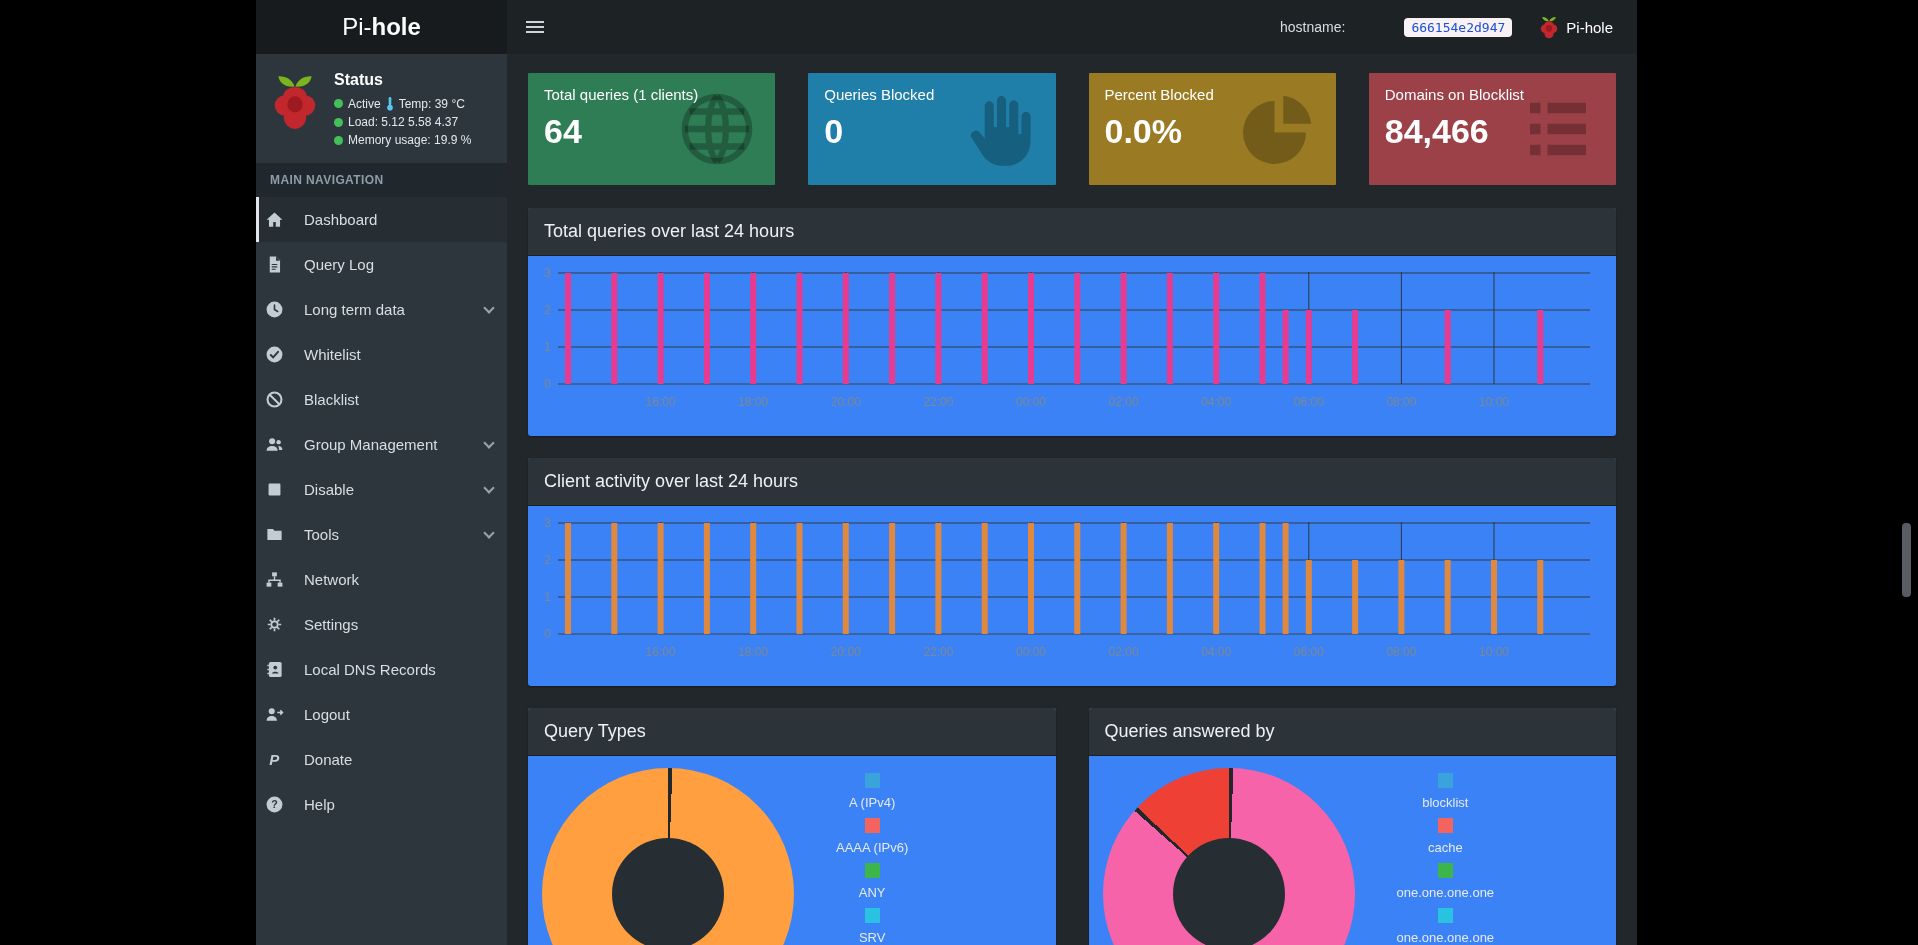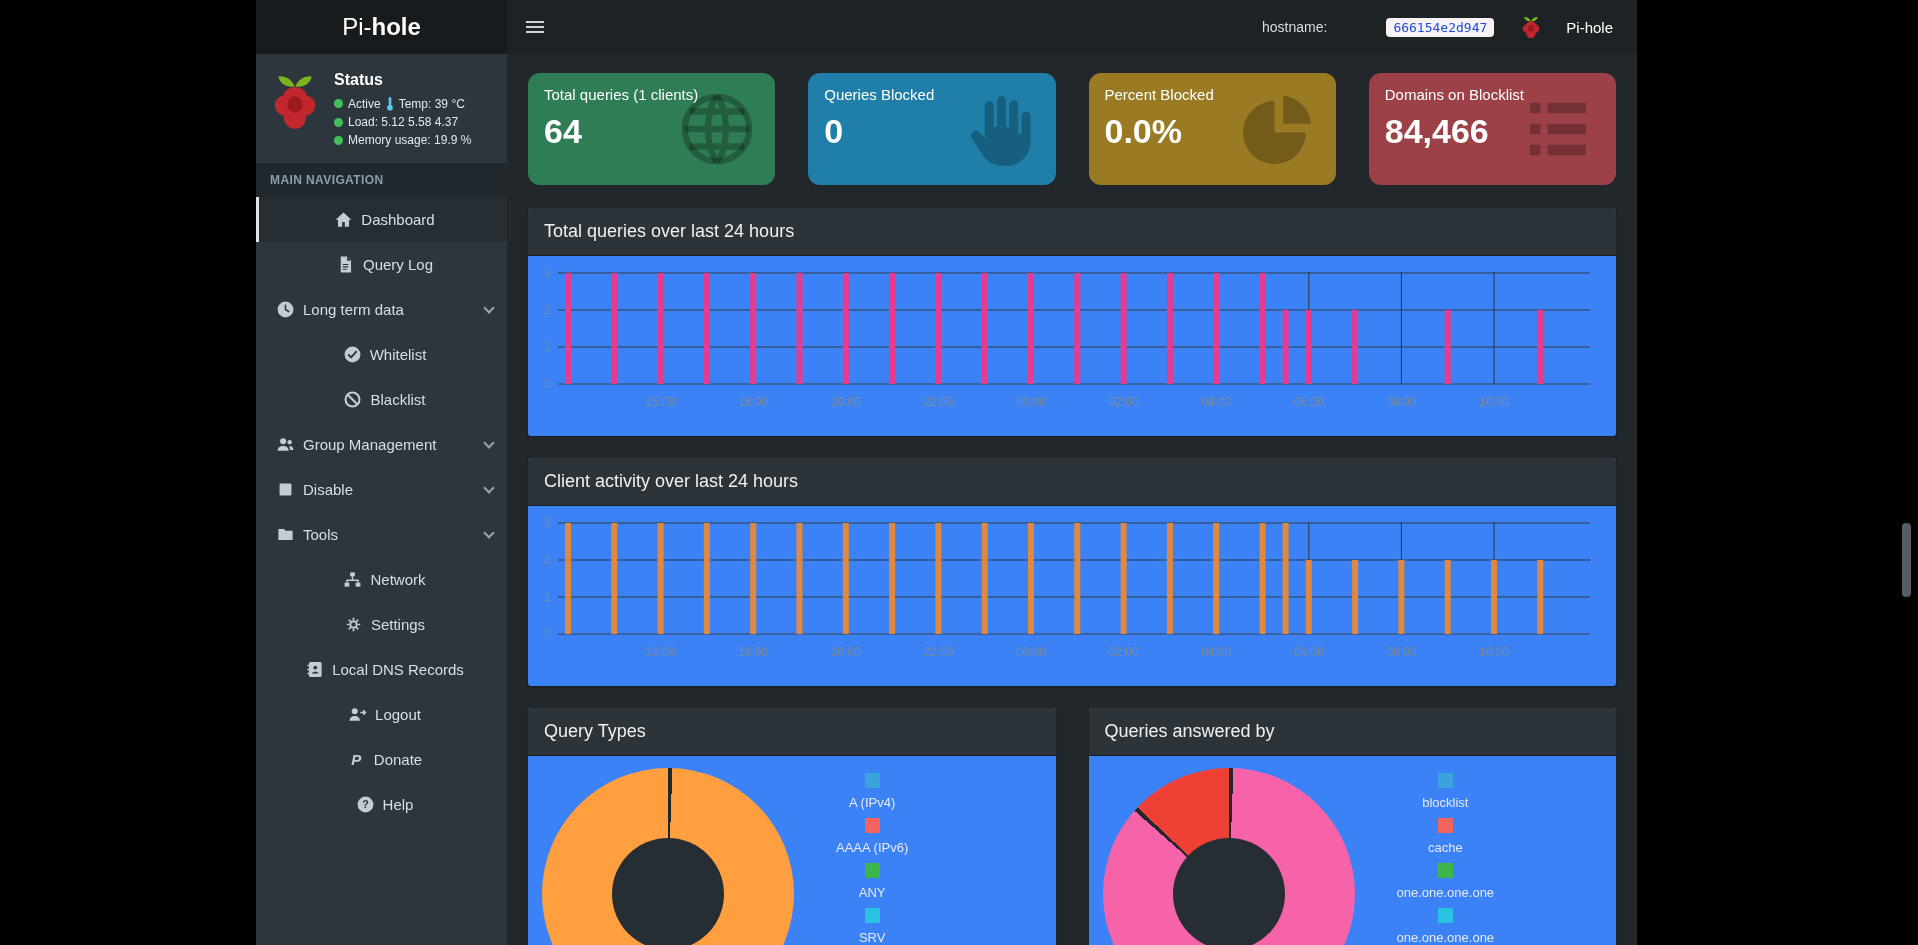--- a/index.html
+++ b/index.html
@@ -10,45 +10,45 @@
   
   .topbar { position:absolute; top:0; left:0; right:0; height:54px; background:#1d2225; display:flex; align-items:stretch; z-index:10; }
   .brand { width:251px; background:#171b1e; color:#fff; display:flex; align-items:center; justify-content:center; font-size:24px; cursor:pointer; }
   .brand .bold { font-weight:bold; }
   .hamburger { width:56px; display:flex; align-items:center; justify-content:center; cursor:pointer; }
   .hamburger .bars { width:18px; }
   .hamburger .bars span { display:block; height:2px; background:#cfd4d8; margin:3px 0; }
   .topbar-right { margin-left:auto; display:flex; align-items:center; padding-right:24px; }
   .hostname-label { color:#d7dde1; font-size:14px; margin-right:12px; }
   .hostname-badge { background:#f9f2f4; color:#1d4ed8; font-family:"DejaVu Sans Mono", monospace; font-size:13px; padding:2px 7px; border-radius:4px;margin-left:47px; }
-  .topbar-brand-right { display:flex; align-items:center; gap:24px; color:#fff; font-size:15px; margin-left:26px; cursor:pointer; }
+  .topbar-brand-right { display:flex; align-items:center; gap:6px; color:#fff; font-size:15px; margin-left:26px; cursor:pointer; }
   .topbar-brand-right .rasp { width:22px; height:26px; }
   .rasp svg { width:100%; height:100%; display:block; }
 
   
   .sidebar { position:absolute; top:54px; left:0; width:251px; bottom:0; background:#2e363d; }
   .status-panel { display:flex; padding:15px 12px 12px; gap:12px; }
   .rasp-logo { width:54px; height:64px; flex:none; }
   .status-info h3 { font-size:16px; color:#fff; font-weight:bold; margin:2px 0 7px; }
   .status-row { display:flex; align-items:center; gap:5px; margin-bottom:4px; font-size:12px; color:#e2e8ec; white-space:nowrap; }
   .dot { width:9px; height:9px; border-radius:50%; background:#42c15a; flex:none; }
   .thermo { display:inline-flex; }
   .nav-header { background:#20282d; color:#8d9ea8; font-size:12px; font-weight:bold; padding:10px 14px; letter-spacing:.4px; }
   .menu { list-style:none; }
-  .menu li { display:flex; align-items:center; gap:8px; padding:13px 14px 13px 17px; color:#d8dfe4; font-size:15px; cursor:pointer; border-left:3px solid transparent;justify-content:center; }
+  .menu li { display:flex; align-items:center; gap:20px; padding:13px 14px 13px 6px; color:#d8dfe4; font-size:15px; cursor:pointer; border-left:3px solid transparent; }
   .menu li.active { background:#262e34; border-left-color:#e0e6ea; }
   .menu .mi { width:19px; height:19px; flex:none; color:#c3ccd2; }
   .menu .mi svg { width:100%; height:100%; display:block; }
   .chevron { margin-left:auto; width:8px; height:8px; border-right:2px solid #9aa3aa; border-bottom:2px solid #9aa3aa; transform:rotate(45deg); margin-top:-4px; }
 
   
   .main { position:absolute; left:251px; top:54px; right:0; bottom:0; padding:19px 21px; overflow:hidden; }
 
   .cards { display:flex; gap:33px; margin-bottom:23px; }
-  .card { flex:1; height:112px; border-radius:12px; position:relative; color:#fff; padding:13px 16px; overflow:hidden; }
+  .card { flex:1; height:112px; border-radius:1px; position:relative; color:#fff; padding:13px 16px; overflow:hidden; }
   .card .title { font-size:15px; margin-bottom:9px; position:relative; z-index:2; }
   .card .value { font-size:34px; font-weight:bold; position:relative; z-index:2; }
   .card .ghost { position:absolute; right:16px; top:14px; width:84px; height:84px; color:rgba(0,0,0,.25); z-index:1; }
   .card .ghost svg { width:100%; height:100%; display:block; }
 
   .panel { background:#3b82f6; border-radius:3px; margin-bottom:22px; box-shadow:0 1px 2px rgba(0,0,0,.35); }
   .panel-header { padding:13px 16px; border-bottom:1px solid #1b2024; background:#2c343a; border-radius:3px 3px 0 0; }
   .panel-header h2 { font-size:18px; color:#eef1f3; font-weight:400; }
   .panel-body { position:relative; }
 

